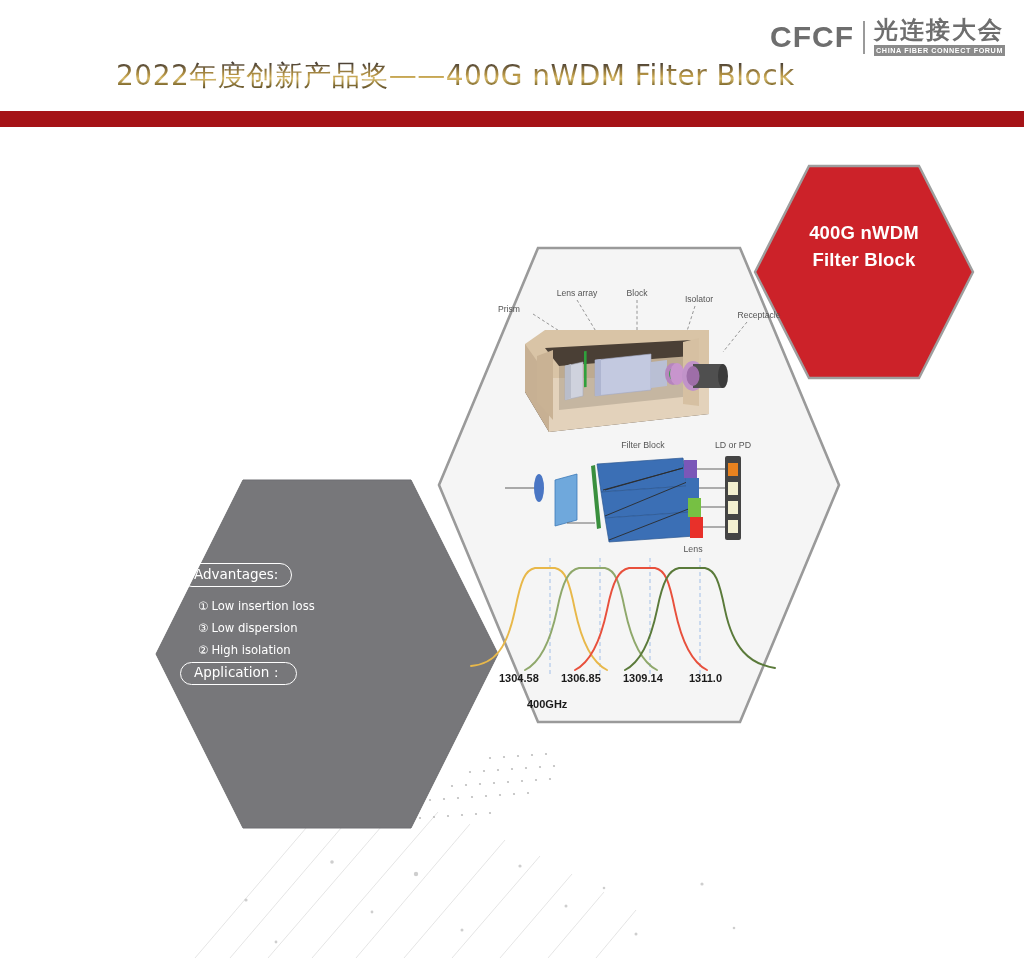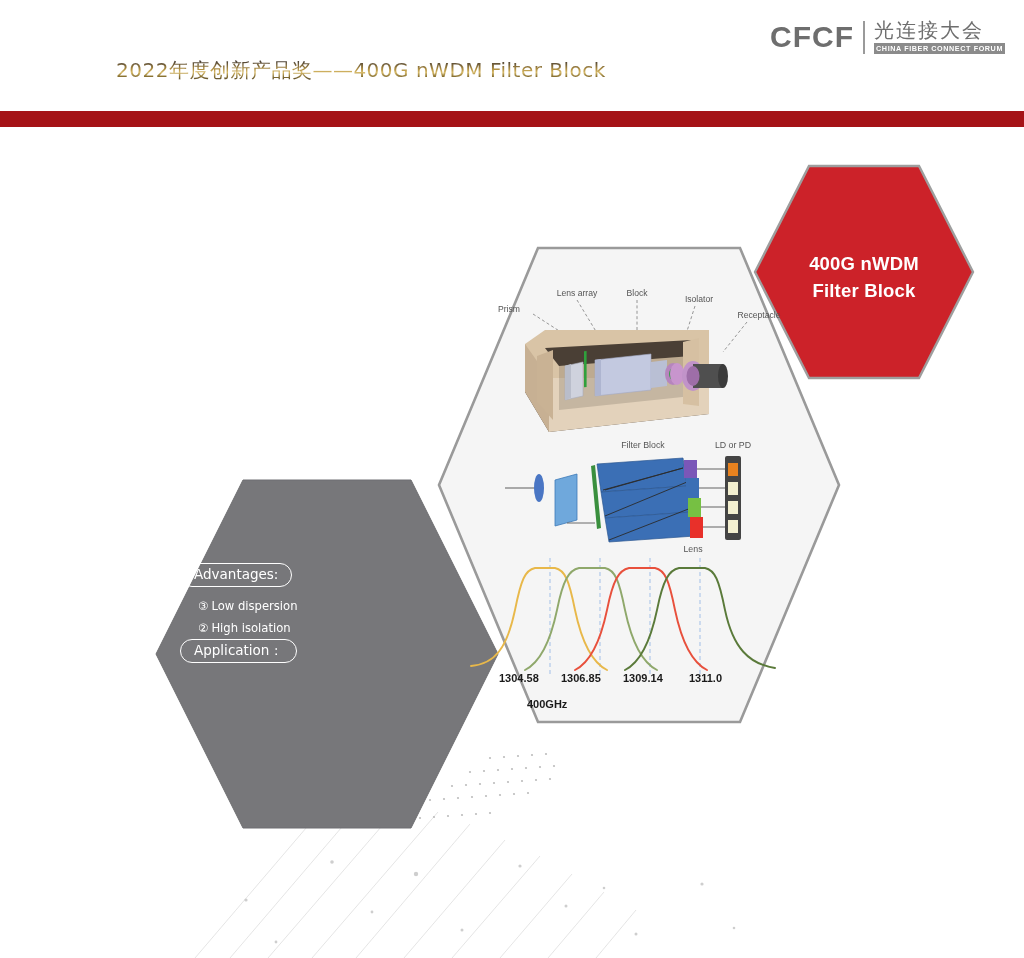--- a/index.html
+++ b/index.html
@@ -19,43 +19,43 @@
   .cfcf-logo{
     position:absolute;left:655px;top:16px;width:350px;height:42px;
     display:flex;align-items:center;justify-content:flex-end;gap:9px;
   }
   .cfcf-mark{
     font-size:30px;font-weight:bold;letter-spacing:1px;color:#6e6e6e;
     font-family:"Liberation Sans",sans-serif;line-height:1;
   }
   .cfcf-divider{width:2px;height:33px;background:#9a9a9a;}
   .cfcf-right{display:flex;flex-direction:column;align-items:flex-start;line-height:1;}
-  .cfcf-cn{font-size:20px;font-weight:normal;color:#6e6e6e;letter-spacing:2px;
+  .cfcf-cn{font-size:24px;font-weight:bold;color:#6e6e6e;letter-spacing:2px;
     font-family:"DejaVu Sans",sans-serif;}
   .cfcf-en{font-size:7.2px;font-weight:bold;color:#ffffff;background:#8b8b8b;
     letter-spacing:.6px;padding:2px 2px;margin-top:3px;white-space:nowrap;
     font-family:"Liberation Sans",sans-serif;}
 
   .slide-title{
     position:absolute;left:116px;top:57px;
-    font-size:20px;font-weight:500;white-space:nowrap;
+    font-size:28px;font-weight:500;white-space:nowrap;
     font-family:"DejaVu Sans",sans-serif;
     background:linear-gradient(180deg,#2b2620 0%,#4a4036 16%,#b39243 46%,#d8bb6a 57%,#8a7334 72%,#3a3229 92%);
     -webkit-background-clip:text;background-clip:text;
     color:transparent;-webkit-text-fill-color:transparent;
     letter-spacing:.5px;
   }
   .red-bar{position:absolute;left:0;top:111px;width:1024px;height:16px;background:#a51317;}
 
   .center-hex-wrap{position:absolute;left:437px;top:246px;width:404px;height:478px;}
   .gray-hex-wrap{position:absolute;left:155px;top:479px;width:344px;height:350px;}
   .red-hex-wrap{position:absolute;left:753px;top:164px;width:222px;height:216px;}
 
   .red-hex-label{
-    position:absolute;left:753px;top:251px;width:222px;
+    position:absolute;left:753px;top:220px;width:222px;
     text-align:center;color:#ffffff;font-weight:bold;font-size:18.5px;
     line-height:1.45;letter-spacing:.2px;
     font-family:"Liberation Sans",sans-serif;pointer-events:none;
   }
 
   
   .gray-content{position:absolute;left:180px;top:563px;width:300px;}
   .pill{
     display:inline-block;border:1.4px solid #ffffff;border-radius:13px;
     padding:2.5px 13px 3.5px 13px;color:#ffffff;font-size:13.5px;
@@ -174,20 +174,23 @@
   <div class="gray-hex-wrap">
     <svg width="344" height="350" viewBox="0 0 344 350">
       <polygon points="88,1 256,1 343,175 256,349 88,349 1,175" fill="#77777a" stroke="#6f6f72" stroke-width="1"></polygon>
     </svg>
   </div>
 
   <div class="gray-content">
     <div class="pill">Advantages:</div>
     <ul class="bullets">
       <li>
+        <span class="num">①</span><span>Low insertion loss</span>
+      </li>
+      <li>
         <span class="num">③</span><span>Low dispersion</span>
       </li>
       <li>
         <span class="num">②</span><span>High isolation</span>
       </li>
     </ul>
 
     <div class="app-block">
       <div class="pill">Application：</div>
     </div>

